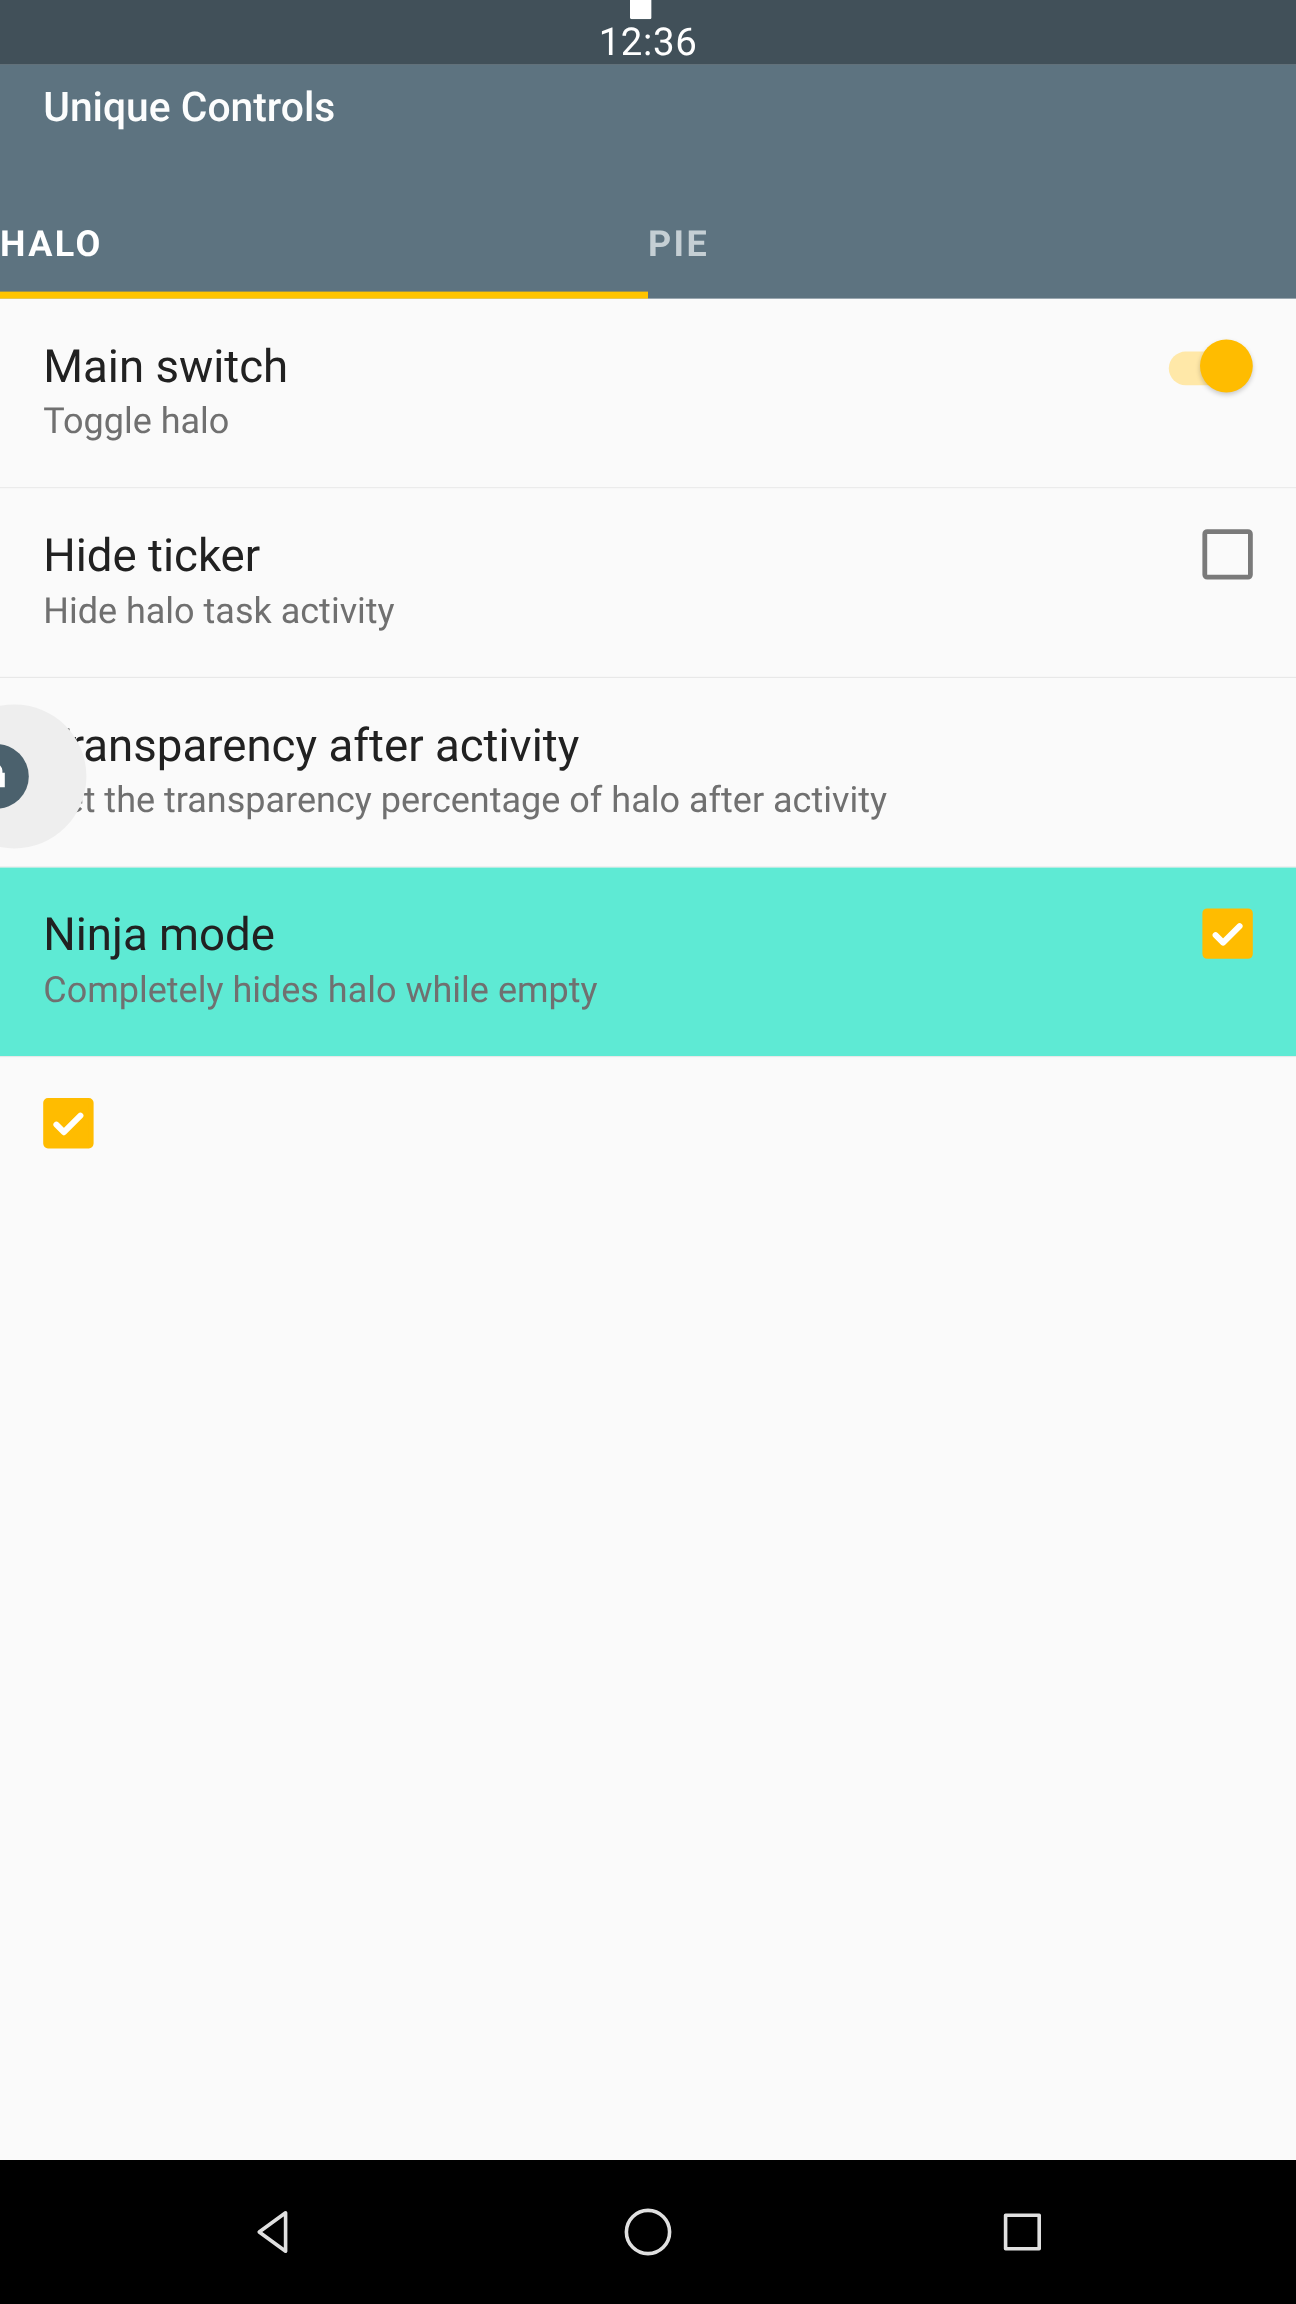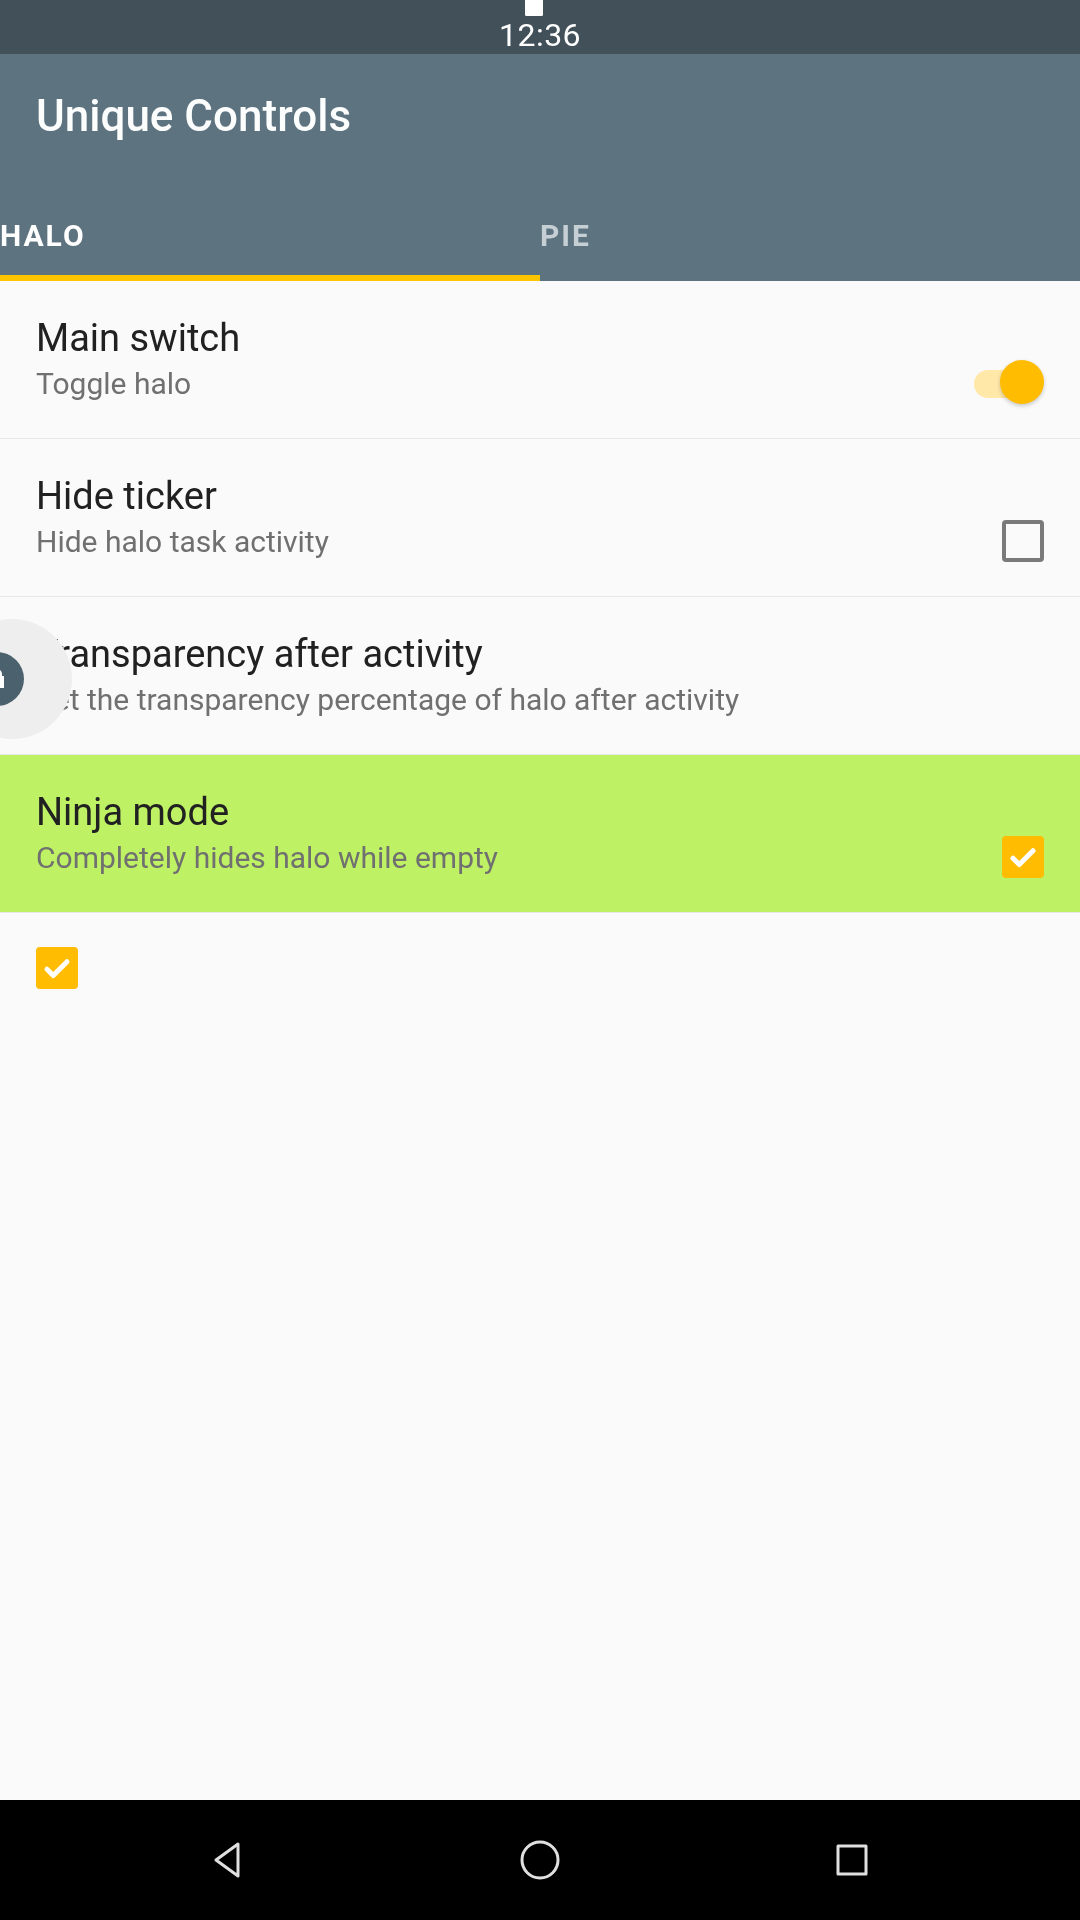--- a/index.html
+++ b/index.html
@@ -46,23 +46,23 @@
       font-weight: 400;
       letter-spacing: 0.5px;
     }
 
     
     .app-header {
       background: #5d7380;
       color: #fff;
     }
     .app-title {
-      font-size: 44px;
+      font-size: 34px;
       font-weight: 500;
-      padding: 36px 36px 50px 36px;
+      padding: 16px 36px 50px 36px;
       color: #fcfdfd;
     }
 
     
     .tabs {
       display: flex;
       width: 100%;
     }
     .tab {
       flex: 1;
@@ -82,27 +82,27 @@
     
     .content {
       flex: 1;
       background: #fafafa;
       overflow: hidden;
       position: relative;
     }
 
     .setting-row {
       display: flex;
-      align-items: flex-end;
+      align-items: flex-start;
       padding: 34px 36px;
       border-bottom: 1px solid #e8e8e8;
       background: #fafafa;
     }
     .setting-row.highlight {
-      background: #bef264;
+      background: #5eead4;
     }
     .setting-row.last { border-bottom: none; }
 
     .setting-text { flex: 1; padding-right: 20px; }
     .setting-title {
       font-size: 38px;
       font-weight: 400;
       color: #212121;
       line-height: 1.25;
     }

